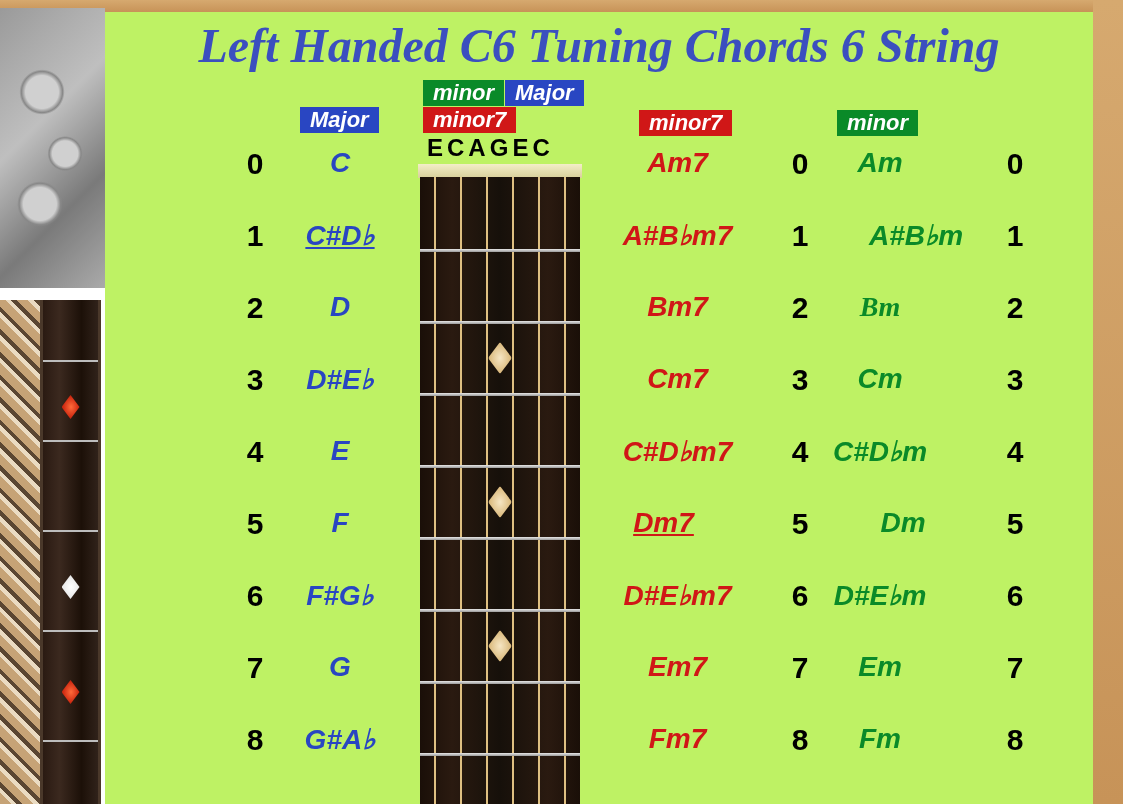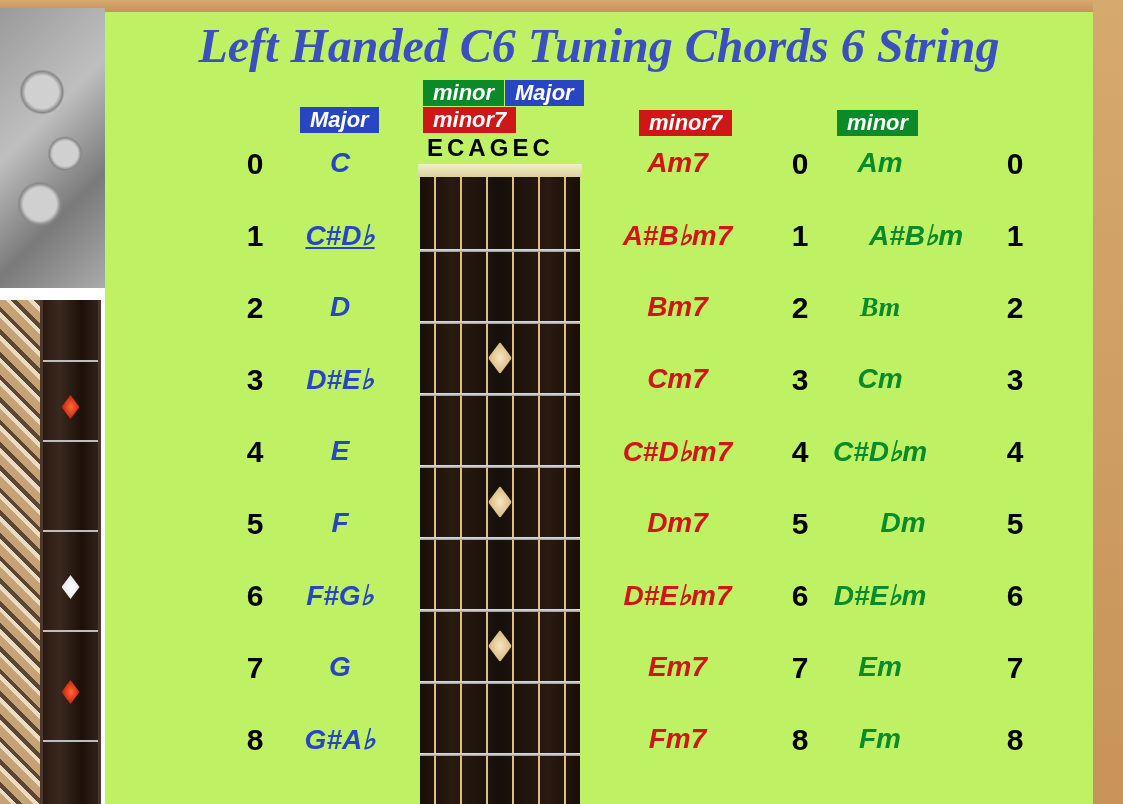--- a/index.html
+++ b/index.html
@@ -150,21 +150,21 @@
           <div class="cell fretnum" style="left: 110px;">4</div>
           <div class="cell chord c-maj" style="left: 165px; width: 140px;">E</div>
           <div class="cell chord c-m7" style="left: 490px; width: 165px;">C#D♭m7</div>
           <div class="cell fretnum" style="left: 655px;">4</div>
           <div class="cell chord c-min" style="left: 700px; width: 150px;">C#D♭m</div>
           <div class="cell fretnum" style="left: 870px;">4</div>
         </div>
         <div class="row" style="top: 495px;">
           <div class="cell fretnum" style="left: 110px;">5</div>
           <div class="cell chord c-maj" style="left: 165px; width: 140px;">F</div>
-          <div class="cell chord c-m7" style="left: 490px; width: 165px;">Dm7</div>
+          <div class="cell chord c-m7" style="left: 476px; width: 165px; text-decoration: underline;">Dm7</div>
           <div class="cell fretnum" style="left: 655px;">5</div>
           <div class="cell chord c-min" style="left: 723px; width: 150px;">Dm</div>
           <div class="cell fretnum" style="left: 870px;">5</div>
         </div>
         <div class="row" style="top: 567px;">
           <div class="cell fretnum" style="left: 110px;">6</div>
           <div class="cell chord c-maj" style="left: 165px; width: 140px;">F#G♭</div>
           <div class="cell chord c-m7" style="left: 490px; width: 165px;">D#E♭m7</div>
           <div class="cell fretnum" style="left: 655px;">6</div>
           <div class="cell chord c-min" style="left: 700px; width: 150px;">D#E♭m</div>

